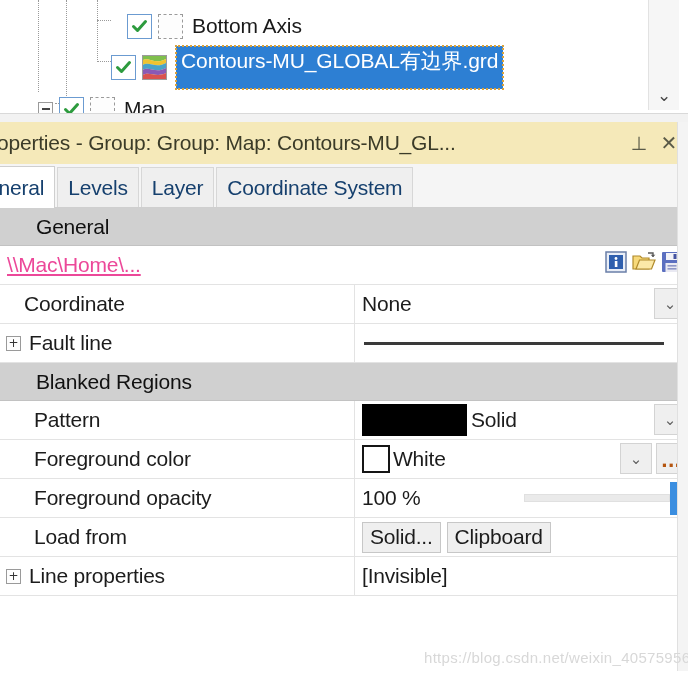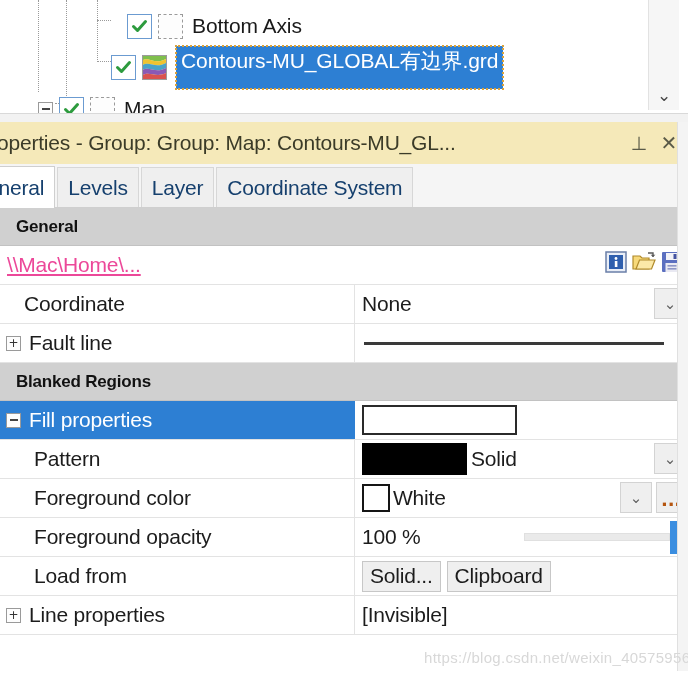--- a/index.html
+++ b/index.html
@@ -106,22 +106,22 @@
 
   .grid{position:relative;background:#fff;}
   .row{
     display:flex;height:39px;box-sizing:border-box;
     border-bottom:1px solid #e3e3e3;align-items:stretch;
   }
   .row.section{
     background:#d0d0d0;border-bottom:1px solid #c2c2c2;height:38px;
   }
   .row.section .cell-label{
-    font-weight:bold;color:#111;font-size:17px;display:flex;align-items:center;
-    padding-left:16px;
+    font-weight:normal;color:#111;font-size:21px;display:flex;align-items:center;
+    padding-left:36px;
   }
   .cell-label{
     width:355px;flex:none;display:flex;align-items:center;
     font-size:21px;color:#1c1c1c;padding-left:24px;box-sizing:border-box;
     border-right:1px solid #e3e3e3;letter-spacing:-0.2px;
   }
   .row.section .cell-label{border-right:none;}
   .cell-label.indent{padding-left:34px;}
   .cell-label.has-exp{padding-left:6px;}
   .cell-label .exp{margin-right:8px;flex:none;}
@@ -331,31 +331,20 @@
         </div>
         <div class="cell-value">
           <span class="line-sample"></span>
         </div>
       </div>
 
       <div class="row section">
         <div class="cell-label">Blanked Regions</div>
       </div>
 
-      <div class="row selected">
-        <div class="cell-label has-exp">
-          <span class="expander exp">
-              <span class="bar"></span>
-            </span>
-          <span>Fill properties</span>
-        </div>
-        <div class="cell-value">
-          <span class="preview-box"></span>
-        </div>
-      </div>
 
       <div class="row">
         <div class="cell-label indent">Pattern</div>
         <div class="cell-value">
           <span class="pattern-solid"></span>
           <span>Solid</span>
           <span class="combo-arrow">⌄</span>
         </div>
       </div>
 

